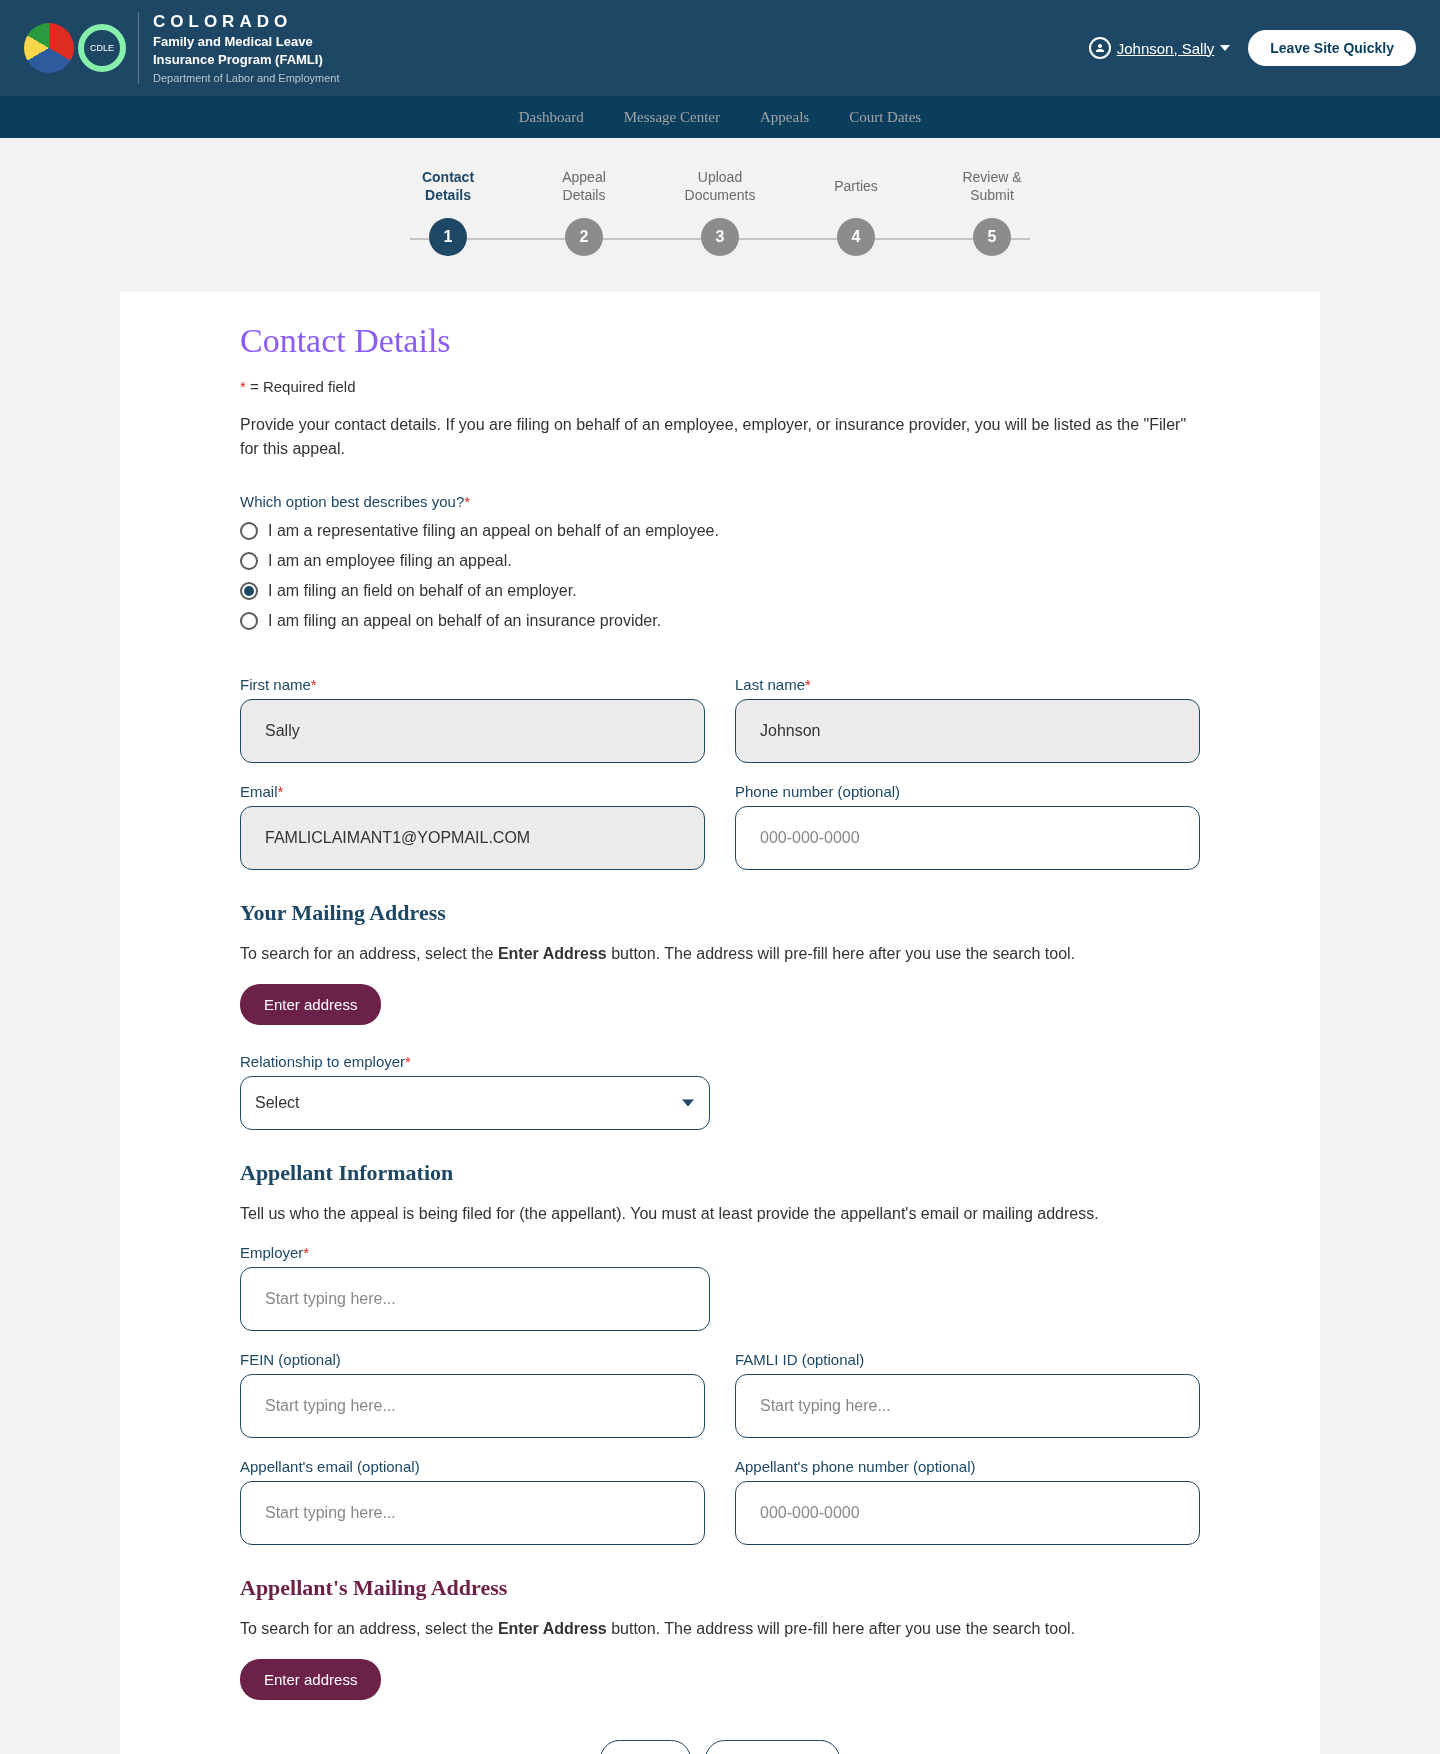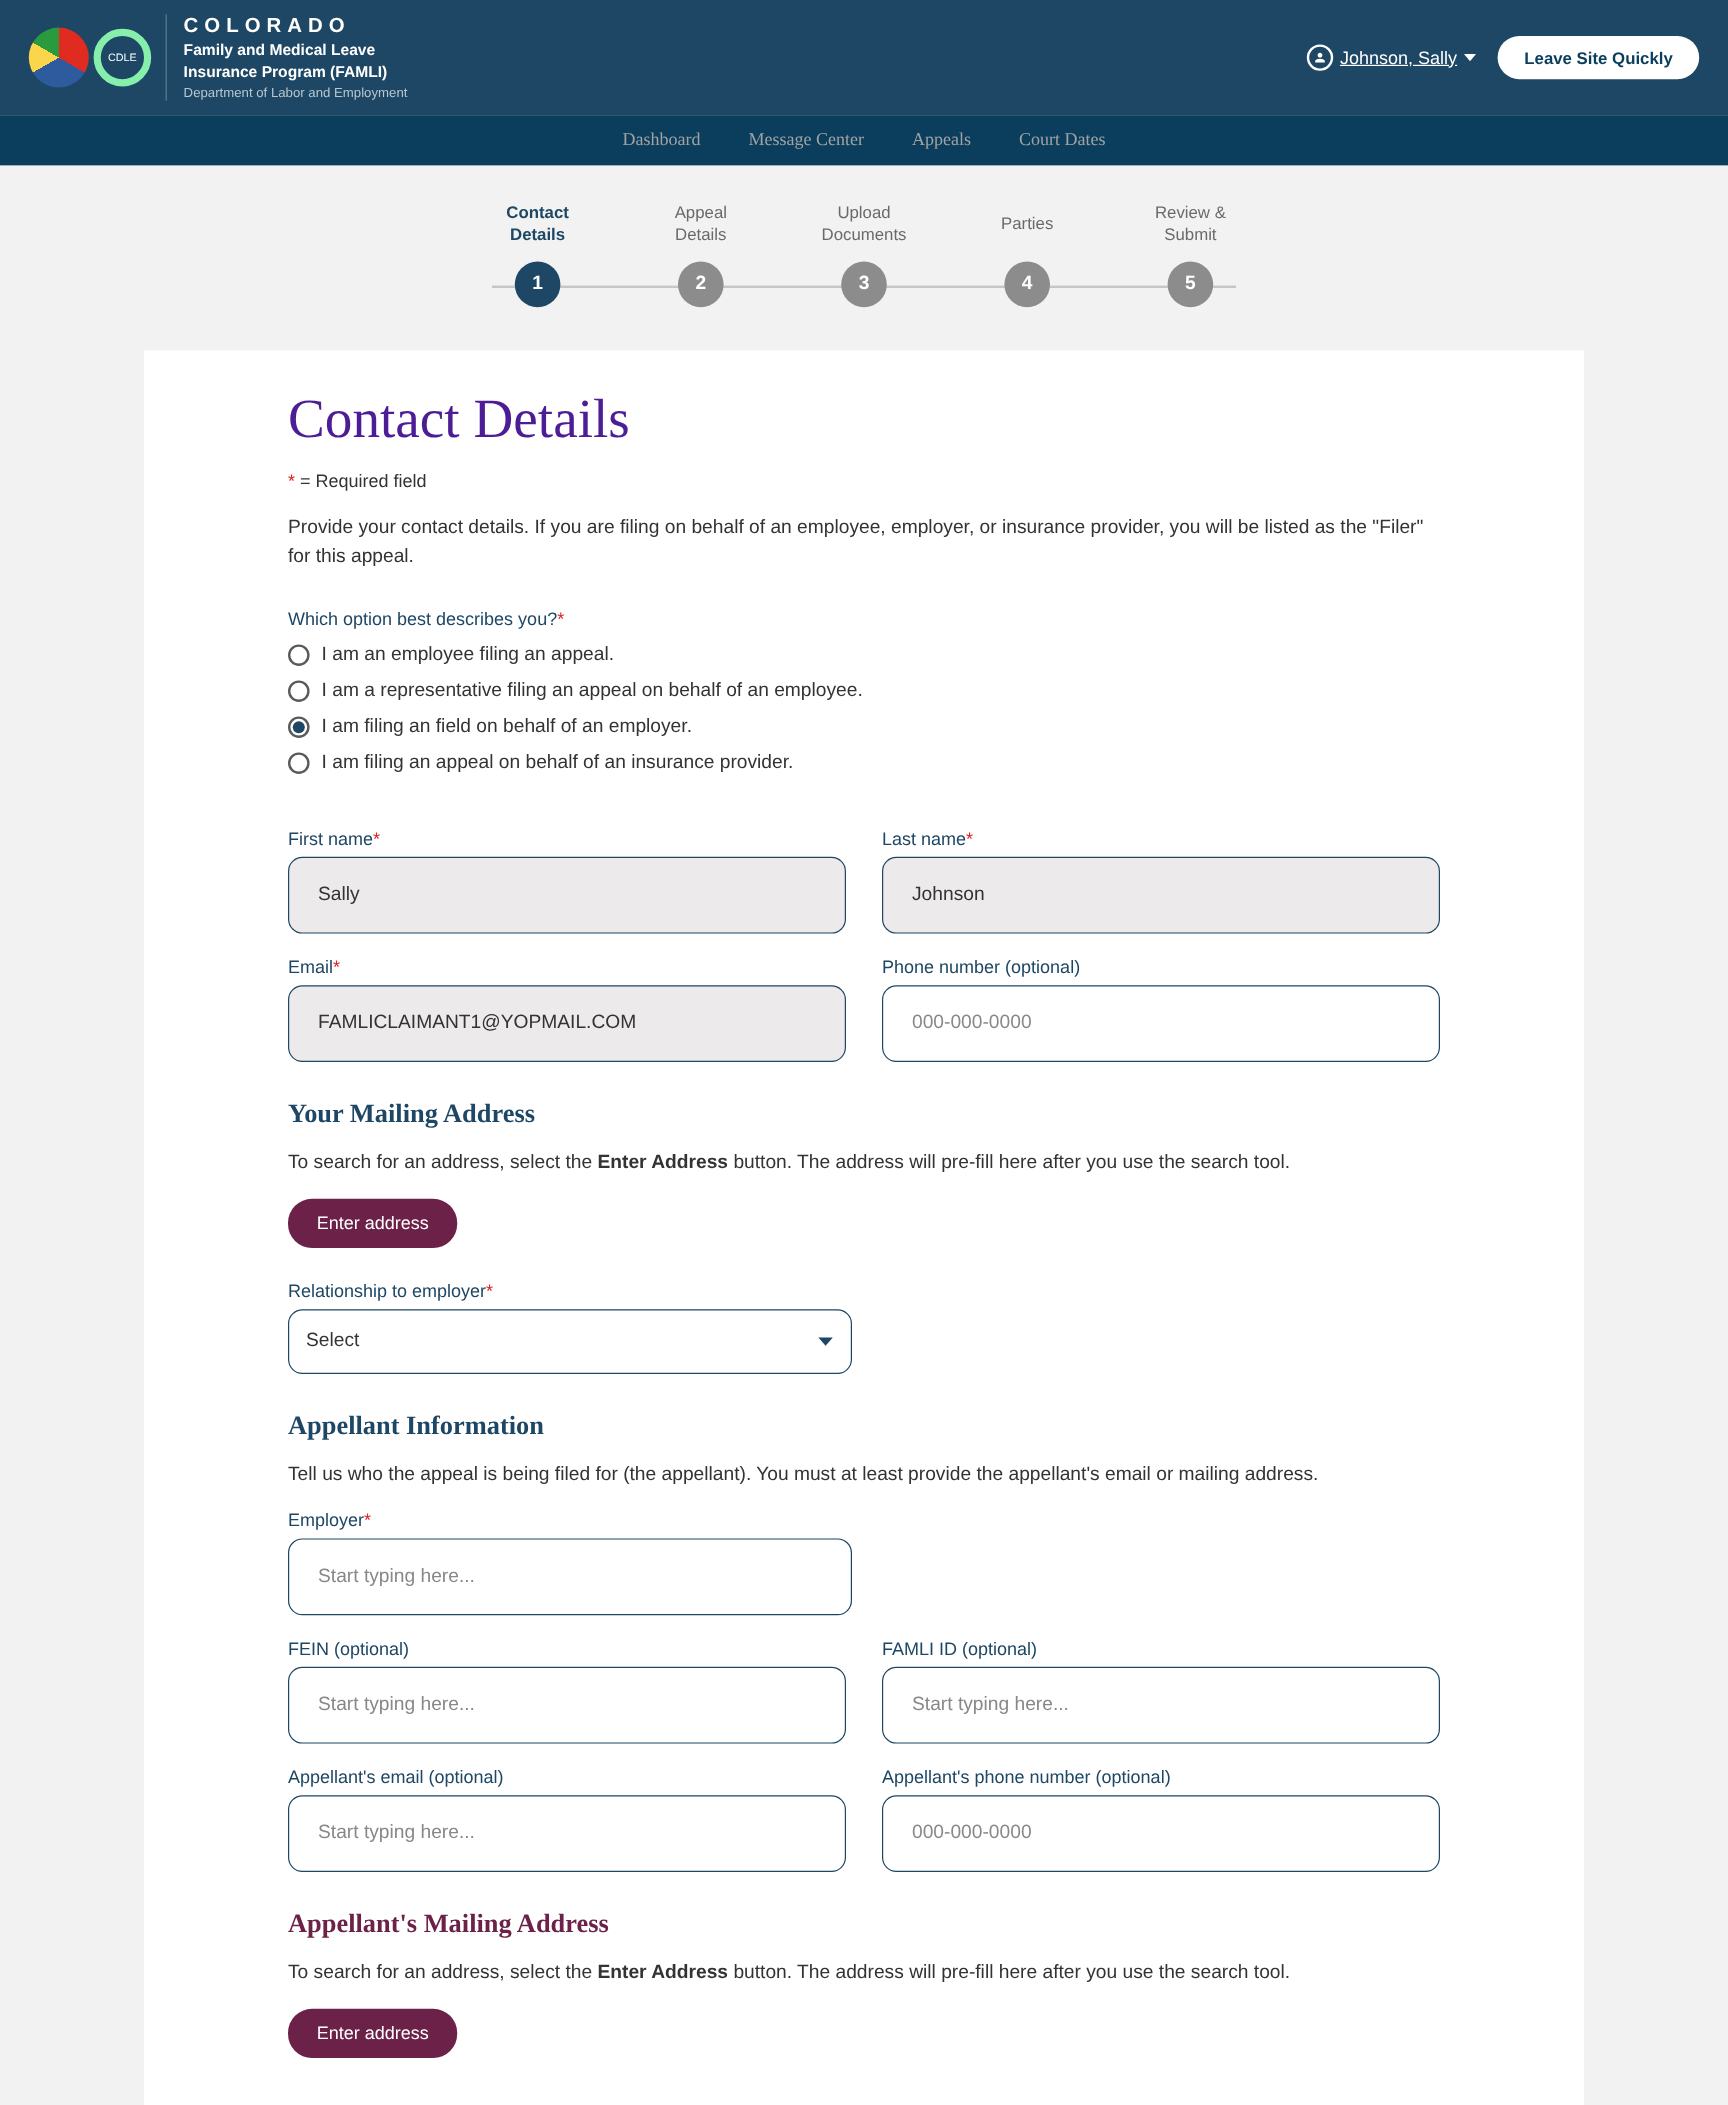--- a/index.html
+++ b/index.html
@@ -49,21 +49,21 @@
   .nav a{color:#a3a3a3;text-decoration:none;font-size:15px;font-weight:500;font-family:Liberation Serif, serif;}
   .stepper-wrap { background:#f2f2f2;padding:28px 0 36px; }
   .stepper { position:relative; width:680px;margin:0 auto;display:flex;justify-content:space-between;align-items:flex-start;}
   .stepper-line{position:absolute;top:72px;left:30px;right:30px;height:2px;background:#c6c6c6;z-index:0;}
   .step{position:relative;z-index:1;display:flex;flex-direction:column;align-items:center;width:140px;}
   .step-label{font-size:14px;text-align:center;color:#6a6a6a;line-height:1.3;height:40px;display:flex;flex-direction:column;justify-content:center;}
   .step.active .step-label{color:#1d4764;font-weight:600;}
   .step-dot{margin-top:12px;width:38px;height:38px;border-radius:50%;background:#8c8c8c;color:#fff;display:flex;align-items:center;justify-content:center;font-weight:600;font-size:16px;}
   .step.active .step-dot{background:#1d4764;}
   .content{background:#fff;max-width:1200px;margin:0 auto;padding:30px 120px 40px;}
-  h1.page-title{font-family:Georgia,serif;color:#4c1d95;font-weight:400;font-size:46px;margin-bottom:18px;}
+  h1.page-title{font-family:Georgia,serif;color:#8b5cf6;font-weight:400;font-size:34px;margin-bottom:18px;}
   .req-note{font-size:15px;margin-bottom:18px;}
   .req-note .ast{color:#d22;}
   .intro{font-size:16px;margin-bottom:32px;line-height:1.5;}
   .field-label{color:#1d4764;font-size:15px;margin-bottom:6px;display:block;}
   .ast{color:#d22;}
   .radio-group{margin-bottom:46px;}
   .radio-row{display:flex;align-items:center;gap:10px;margin:12px 0;font-size:16px;}
   .radio{width:18px;height:18px;border:2px solid #5a5a5a;border-radius:50%;display:inline-flex;align-items:center;justify-content:center;cursor:pointer;}
   .radio.checked::after{content:"";width:10px;height:10px;border-radius:50%;background:#1d4764;}
   .form-row{display:flex;gap:30px;margin-bottom:20px;}
@@ -163,25 +163,25 @@
 
 <div class="content">
   <h1 class="page-title">Contact Details</h1>
   <p class="req-note"><span class="ast">*</span><span> = Required field</span></p>
   <p class="intro">Provide your contact details. If you are filing on behalf of an employee, employer, or insurance provider, you will be listed as the "Filer" for this appeal.</p>
 
   <div class="radio-group">
     <label class="field-label"><span>Which option best describes you?</span><span class="ast">*</span></label>
     <div class="radio-row">
       <span class="radio"></span>
+      <span>I am a representative filing an appeal on behalf of an employee.</span>
+    </div>
+    <div class="radio-row">
+      <span class="radio"></span>
       <span>I am an employee filing an appeal.</span>
-    </div>
-    <div class="radio-row">
-      <span class="radio"></span>
-      <span>I am a representative filing an appeal on behalf of an employee.</span>
     </div>
     <div class="radio-row">
       <span class="radio checked"></span>
       <span>I am filing an field on behalf of an employer.</span>
     </div>
     <div class="radio-row">
       <span class="radio"></span>
       <span>I am filing an appeal on behalf of an insurance provider.</span>
     </div>
   </div>

